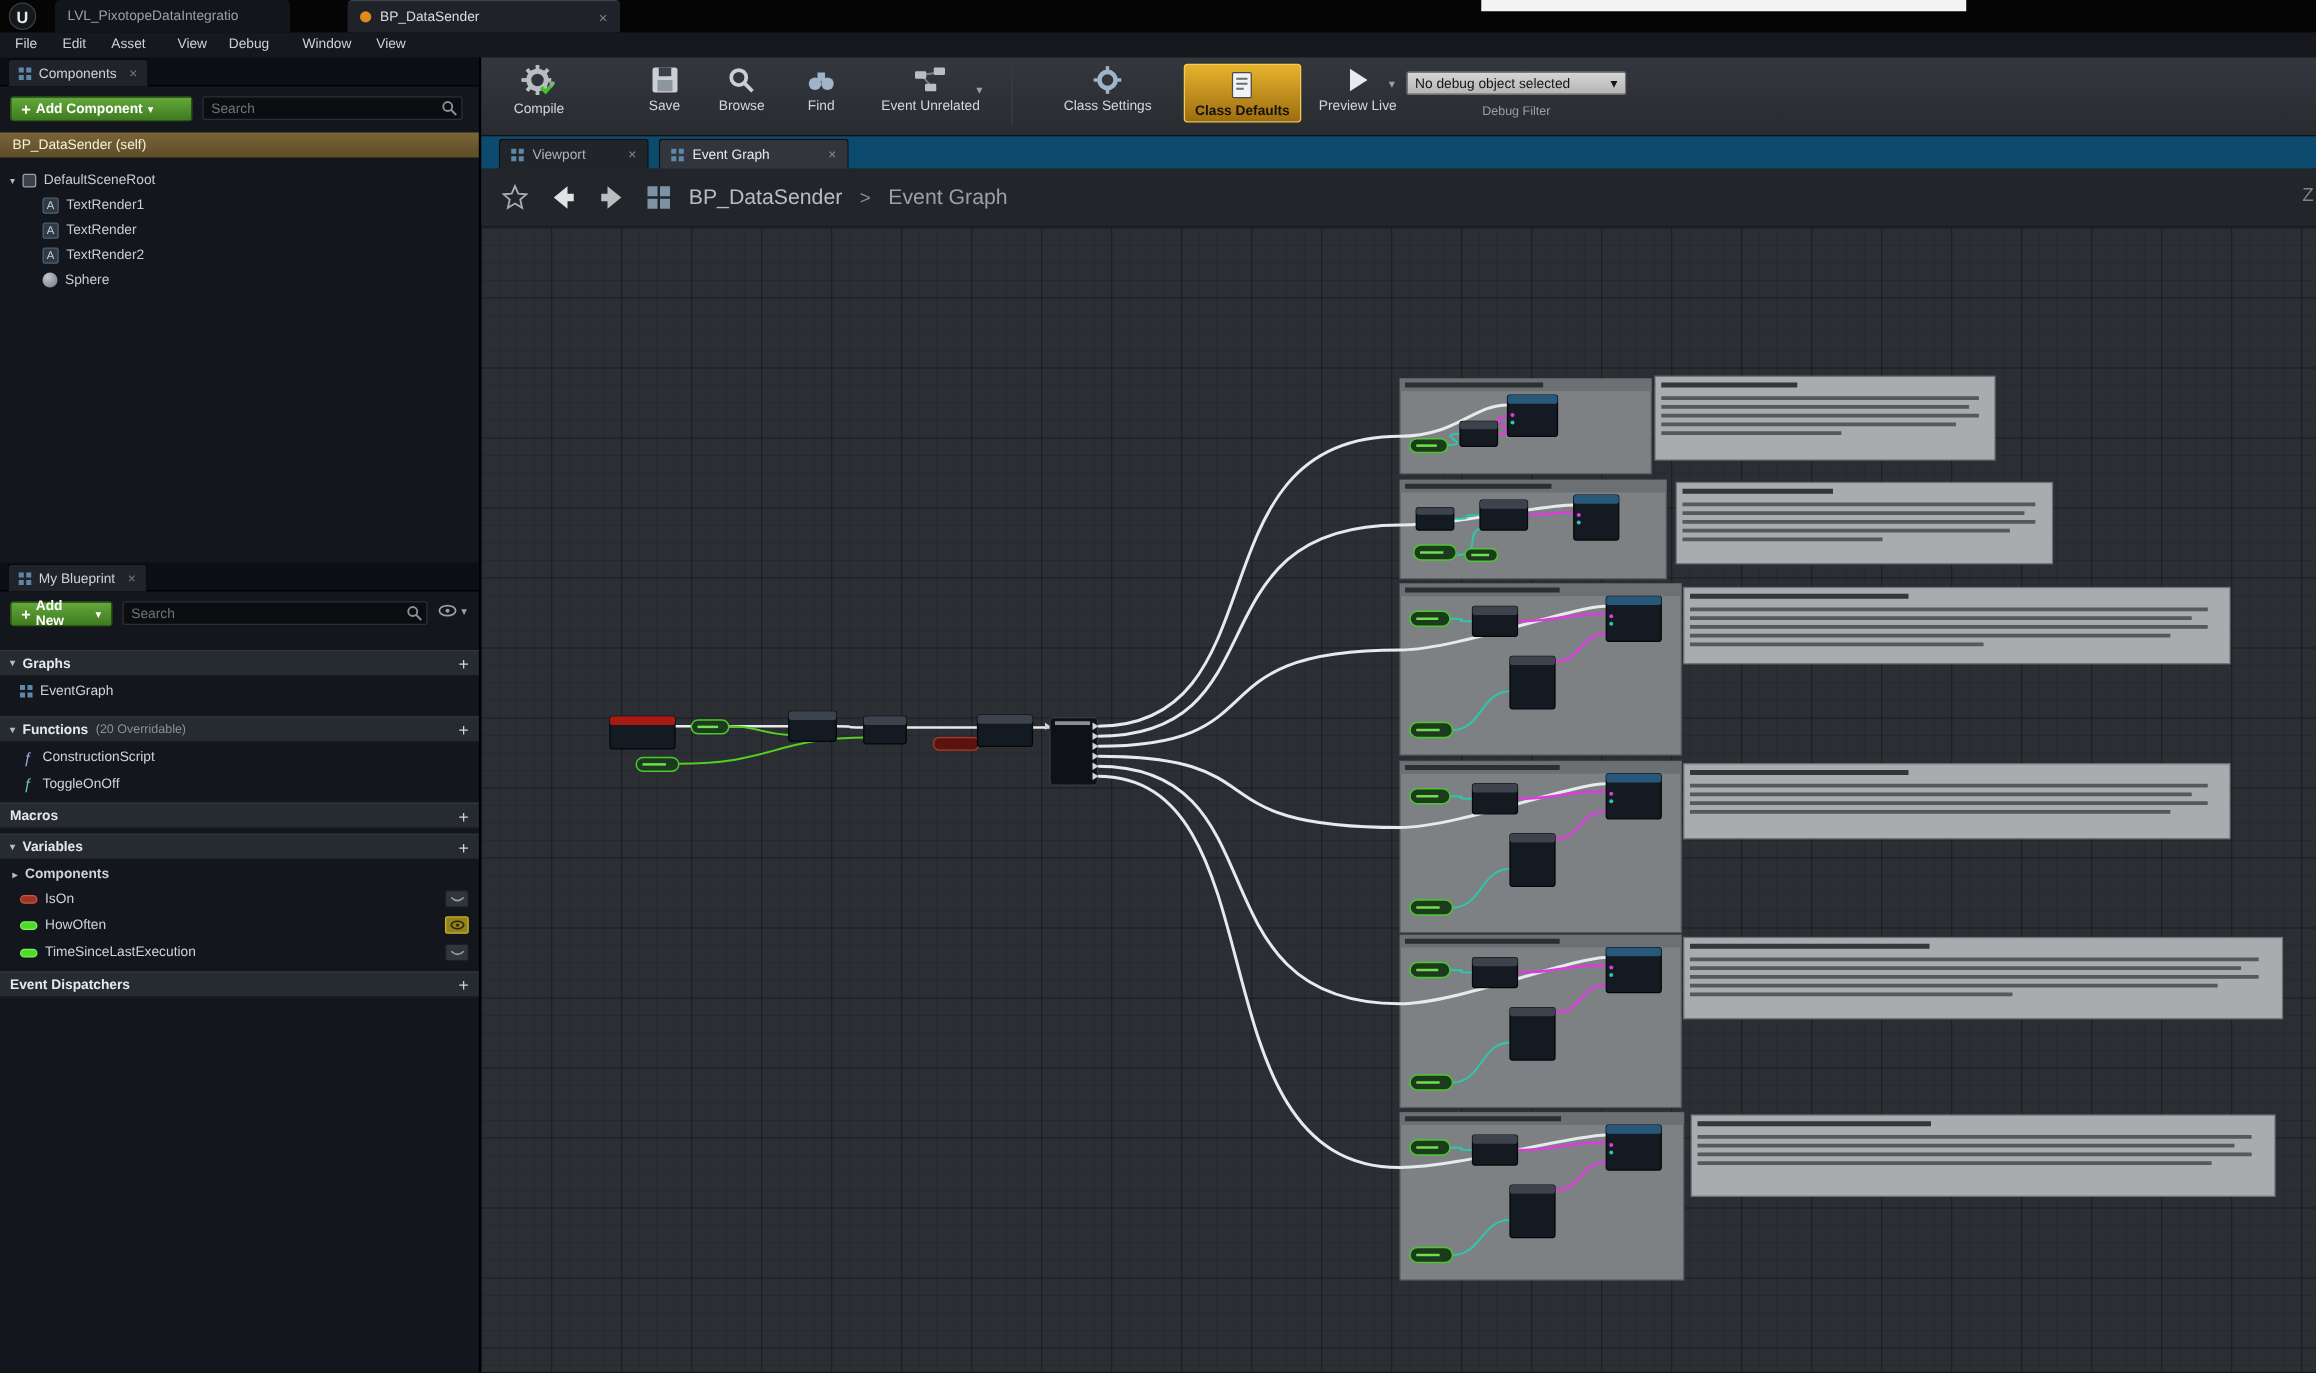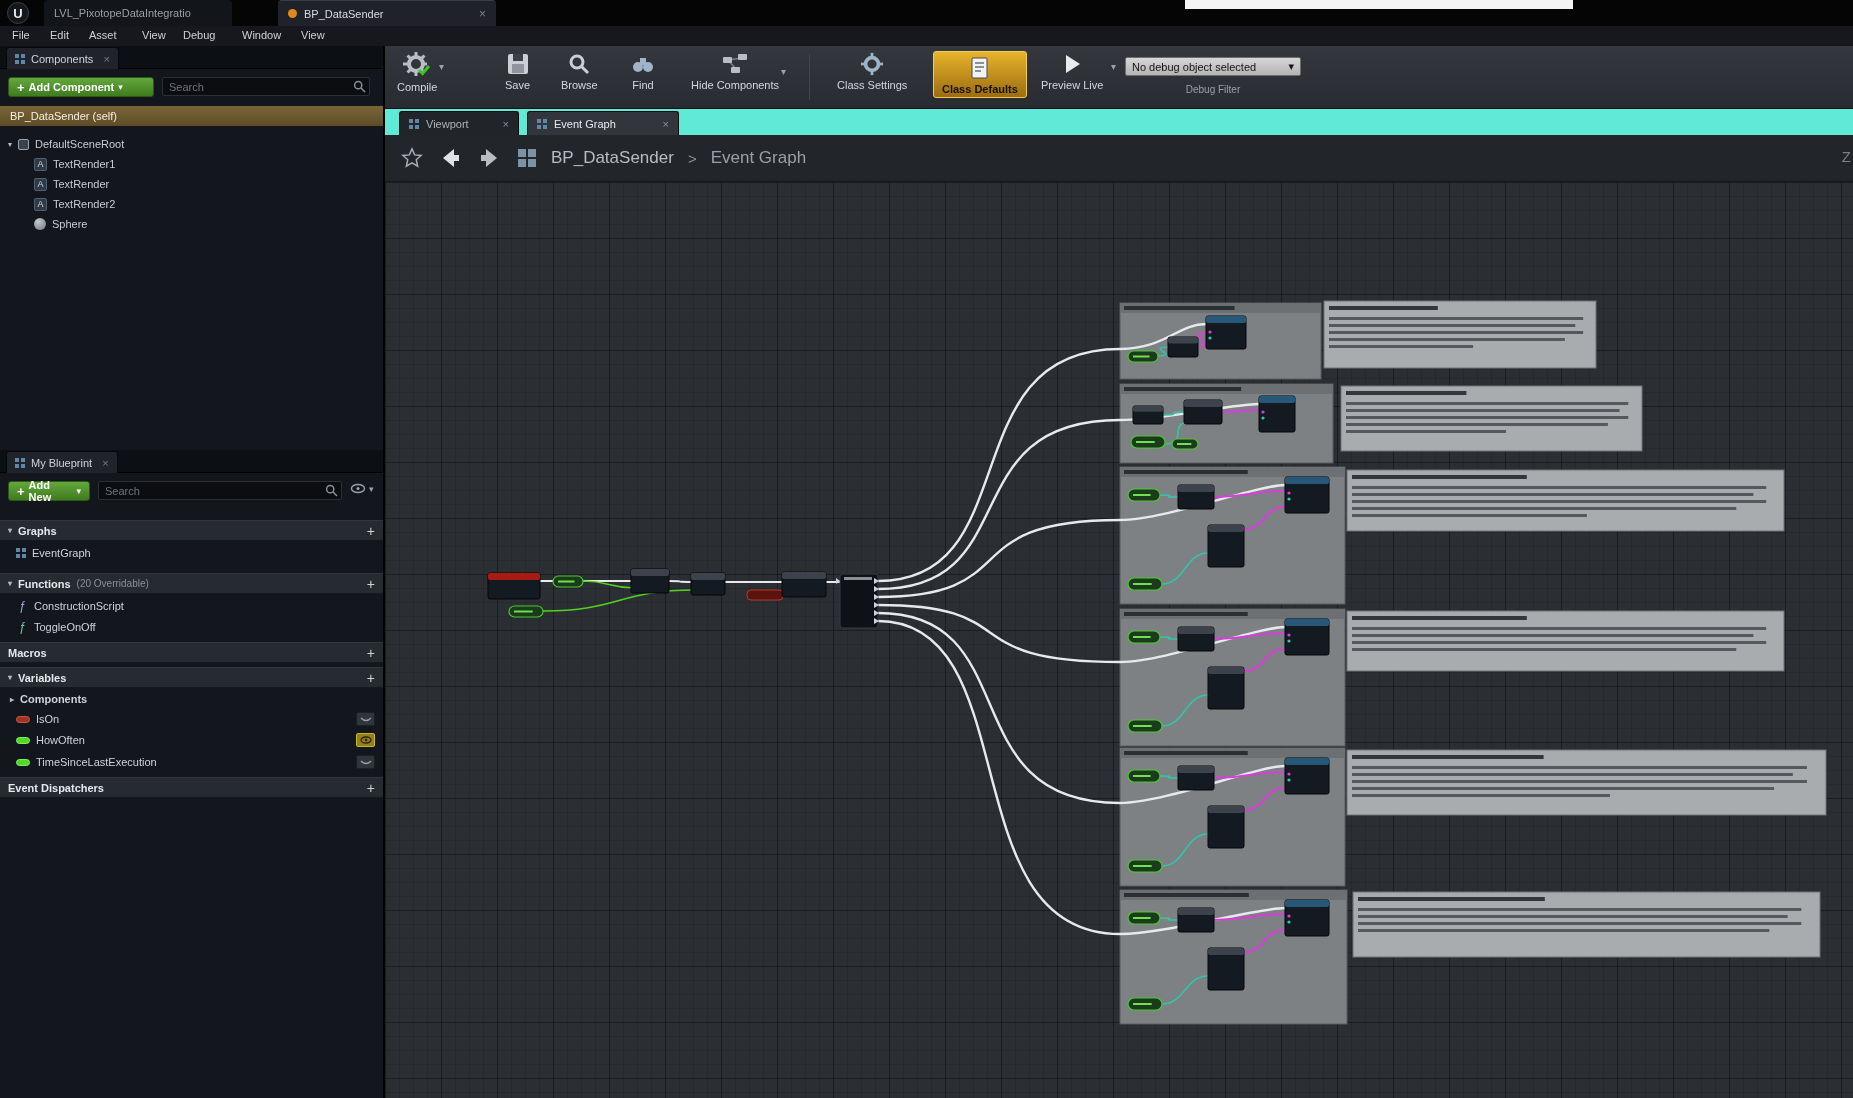--- a/index.html
+++ b/index.html
@@ -51,31 +51,31 @@
   .fico{color:#9aa7e0;font-size:12px;font-style:italic;width:12px;text-align:center;}
   .fico.green{color:#67c9a3;}
   .vpill{width:14px;height:7px;border-radius:4px;flex:none;}
   .vpill.red{background:#a03325;border:1px solid #c75a43;}
   .vpill.green{background:#4cdc28;border:1px solid #7df05f;}
   .eyebox{position:absolute;right:8px;width:19px;height:14px;border-radius:2px;background:#30353c;border:1px solid #1c1f24;display:flex;align-items:center;justify-content:center;}
   .eyebox.lit{background:#94801c;border-color:#c9b32a;}
 
   
   .toolbar{position:absolute;left:385px;top:46px;width:1468px;height:63px;background:linear-gradient(#34383e,#282b30);border-bottom:1px solid #101215;}
-  .tb{position:absolute;top:6px;display:flex;flex-direction:column;align-items:center;gap:3px;color:#d4d7db;}
+  .tb{position:absolute;top:6px;display:flex;flex-direction:column;align-items:center;gap:3px;color:#d4d7db;margin-left:14px;}
   .tb .lbl{font-size:11px;}
   .tbcaret{position:absolute;color:#9aa0a6;font-size:10px;}
   .sepline{position:absolute;top:8px;width:1px;height:46px;background:#1a1d21;border-right:1px solid #42464c;}
   .cdhl{background:linear-gradient(#e7b32c,#9c6d10);border:1px solid #f4cc55;border-radius:3px;padding:4px 8px 2px;color:#17130a;}
   .cdhl .lbl{color:#16120a;font-weight:bold;text-align:right;}
   .debugdd{position:absolute;left:740px;top:11px;width:176px;height:19px;background:linear-gradient(#d6d6d6,#b4b4b4);border:1px solid #6e6e6e;border-radius:2px;color:#141414;display:flex;align-items:center;justify-content:space-between;padding:0 6px;font-size:11px;}
   .debuglbl{position:absolute;left:740px;top:38px;width:176px;text-align:center;color:#9aa0a6;font-size:10px;}
 
   
-  .vtabs{position:absolute;left:385px;top:109px;width:1468px;height:26px;background:#5eead4;}
+  .vtabs{position:absolute;left:385px;top:109px;width:1468px;height:26px;background:#0c4a6e;}
   .vtab{position:absolute;top:2px;height:24px;border:1px solid #0b0d10;border-bottom:none;border-radius:3px 3px 0 0;display:flex;align-items:center;gap:7px;padding:0 9px;}
   .vtab.inactive{left:14px;width:120px;background:#212429;color:#aeb4ba;}
   .vtab.active{left:142px;width:152px;background:#32363c;color:#e8eaed;}
   .vtab .x{color:#8a9097;margin-left:auto;}
 
   
   .bcrumb{position:absolute;left:385px;top:135px;width:1468px;height:47px;background:#22262a;border-bottom:1px solid #15181b;display:flex;align-items:center;gap:14px;padding-left:16px;overflow:hidden;}
   .bc-asset{font-size:17px;color:#b8bdc3;}
   .bc-sep{font-size:15px;color:#8a9097;}
   .bc-page{font-size:17px;color:#9aa0a6;}
@@ -312,21 +312,21 @@
     </div>
 
     <div class="tb" style="left:306px">
       <svg width="26" height="24" viewBox="0 0 26 24">
         <line x1="6" y1="8" x2="20" y2="6" stroke="#7c8187" stroke-width="1.5"></line>
         <line x1="6" y1="8" x2="14" y2="17" stroke="#7c8187" stroke-width="1.5"></line>
         <rect x="1" y="5" width="9" height="6" rx="1" fill="#b9bec5"></rect>
         <rect x="16" y="2" width="9" height="6" rx="1" fill="#b9bec5"></rect>
         <rect x="9" y="15" width="9" height="6" rx="1" fill="#b9bec5"></rect>
       </svg>
-      <span class="lbl">Hide Components</span>
+      <span class="lbl">Event Unrelated</span>
     </div>
     <span class="tbcaret" style="left:396px;top:20px">▾</span>
 
     <div class="sepline" style="left:424px"></div>
 
     <div class="tb" style="left:452px">
       <svg width="24" height="24" viewBox="0 0 26 26">
         <circle cx="13" cy="13" r="7" fill="none" stroke="#9fb4c8" stroke-width="4"></circle>
         <g fill="#9fb4c8">
           <rect x="11.5" y="1" width="3" height="5"></rect>

